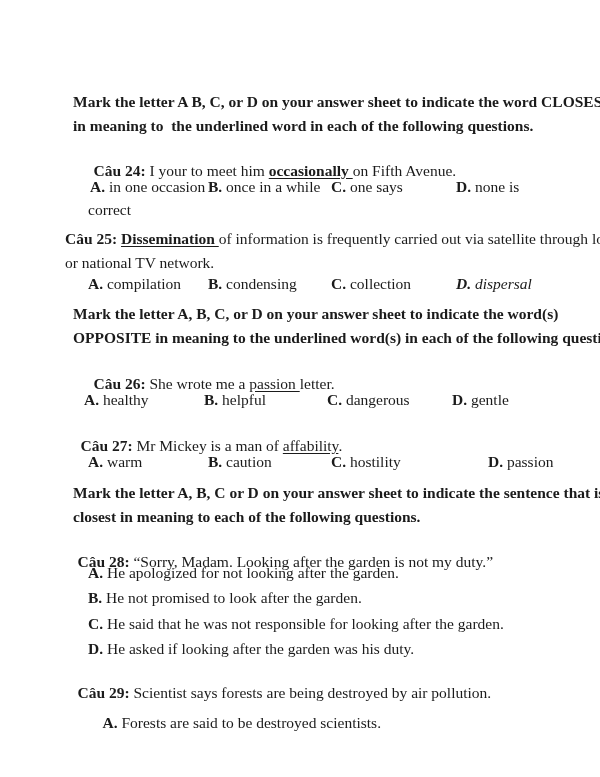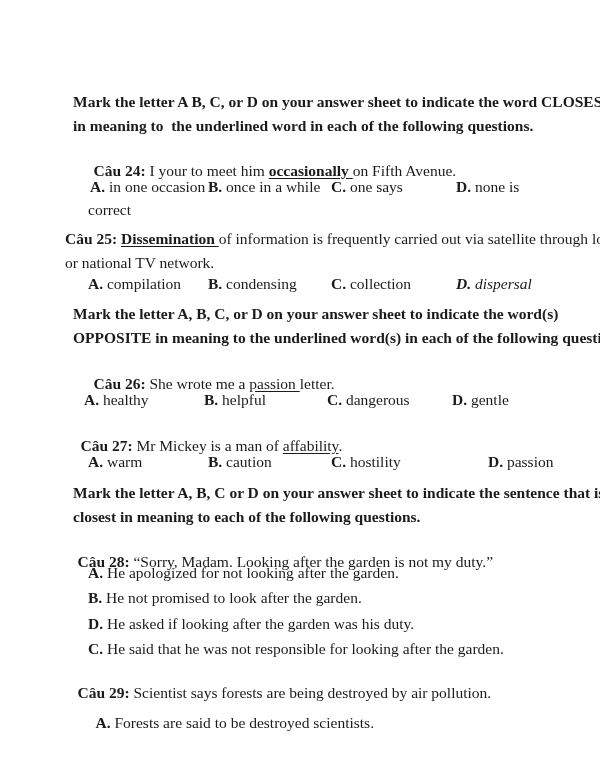--- a/index.html
+++ b/index.html
@@ -86,25 +86,25 @@
     <div class="line">closest in meaning to each of the following questions.</div>
   </div>
 
   <div class="abs line" style="top:535px; left:62px;">
     <b>Câu 28:</b><span> “Sorry, Madam. Looking after the garden is not my duty.”</span>
   </div>
 
   <div class="abs" style="top:560px; left:88px; line-height:25.4px;">
     <div class="line"><b>A.</b><span> He apologized for not looking after the garden.</span></div>
     <div class="line"><b>B.</b><span> He not promised to look after the garden.</span></div>
+    <div class="line"><b>C.</b><span> He said that he was not responsible for looking after the garden.</span></div>
     <div class="line"><b>D.</b><span> He asked if looking after the garden was his duty.</span></div>
-    <div class="line"><b>C.</b><span> He said that he was not responsible for looking after the garden.</span></div>
   </div>
 
   <div class="abs line" style="top:666px; left:62px;">
     <b>Câu 29:</b><span> Scientist says forests are being destroyed by air pollution.</span>
   </div>
 
-  <div class="abs line" style="top:696px; left:80px;">
+  <div class="abs line" style="top:696px; left:87px;">
     <b>A.</b><span> Forests are said to be destroyed scientists.</span>
   </div>
 
 </div>
 
 </body></html>

